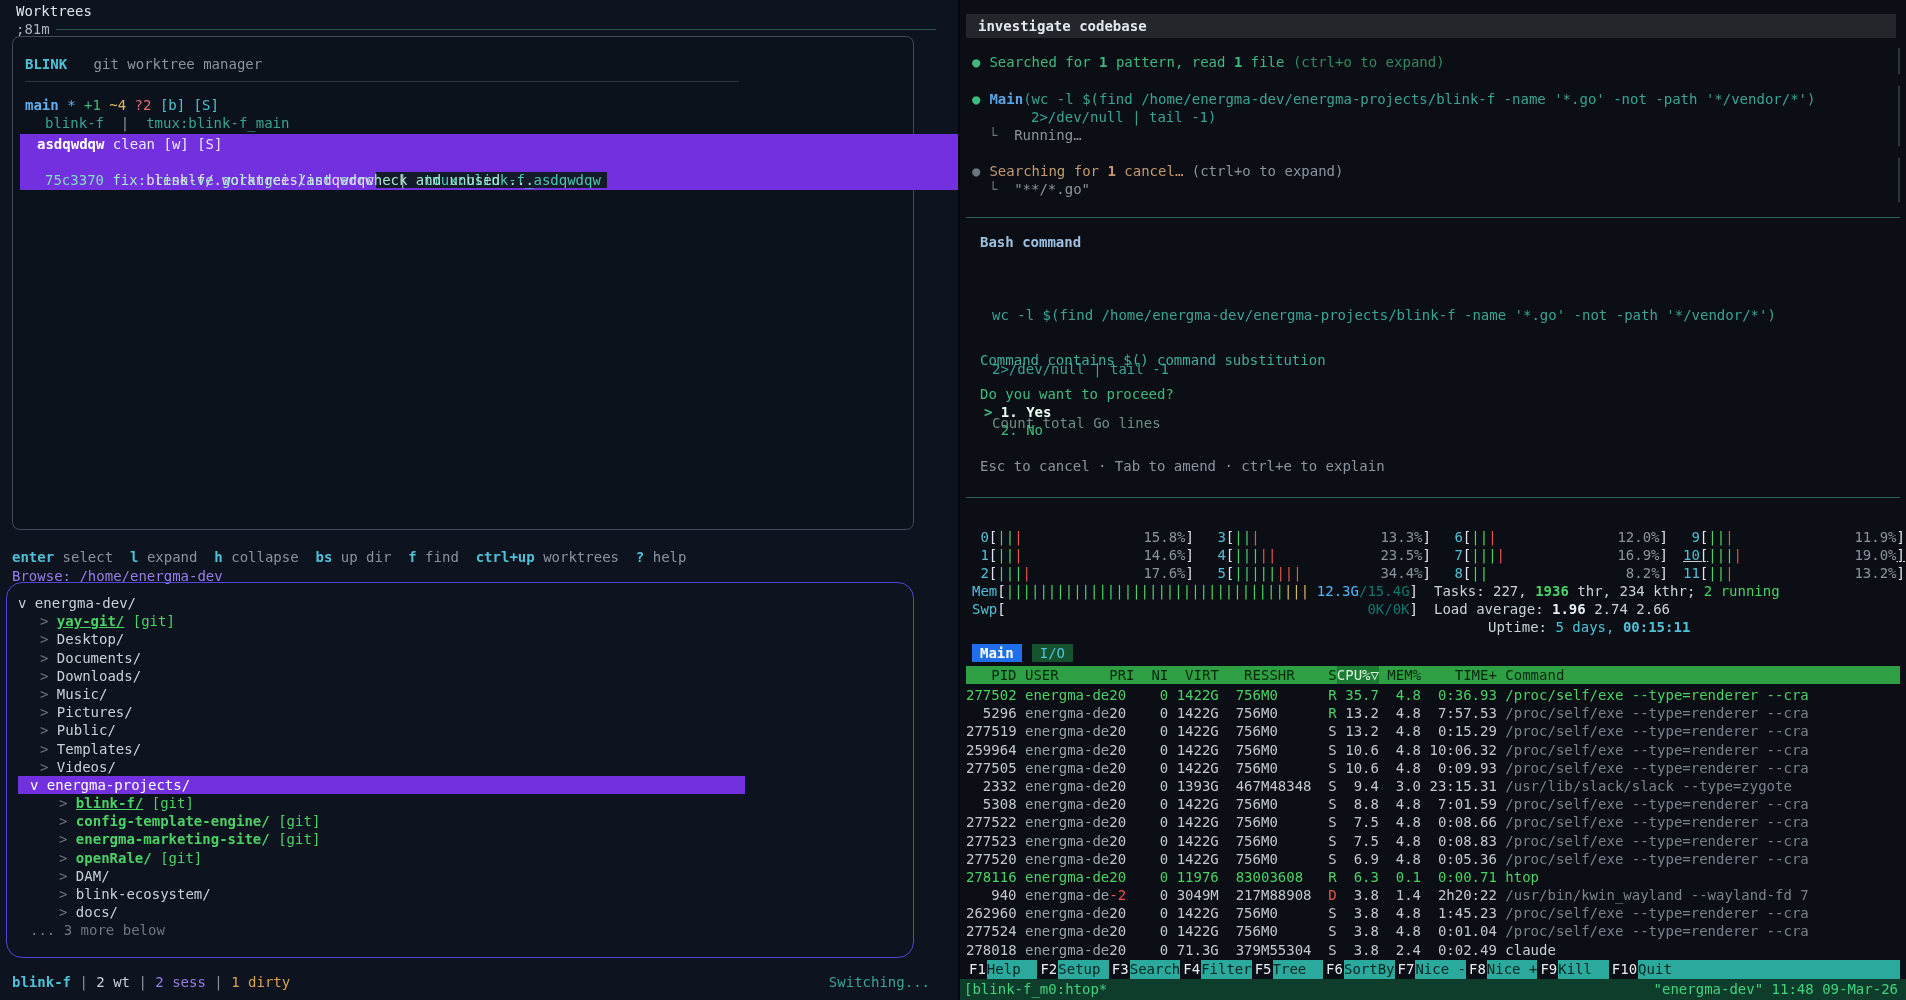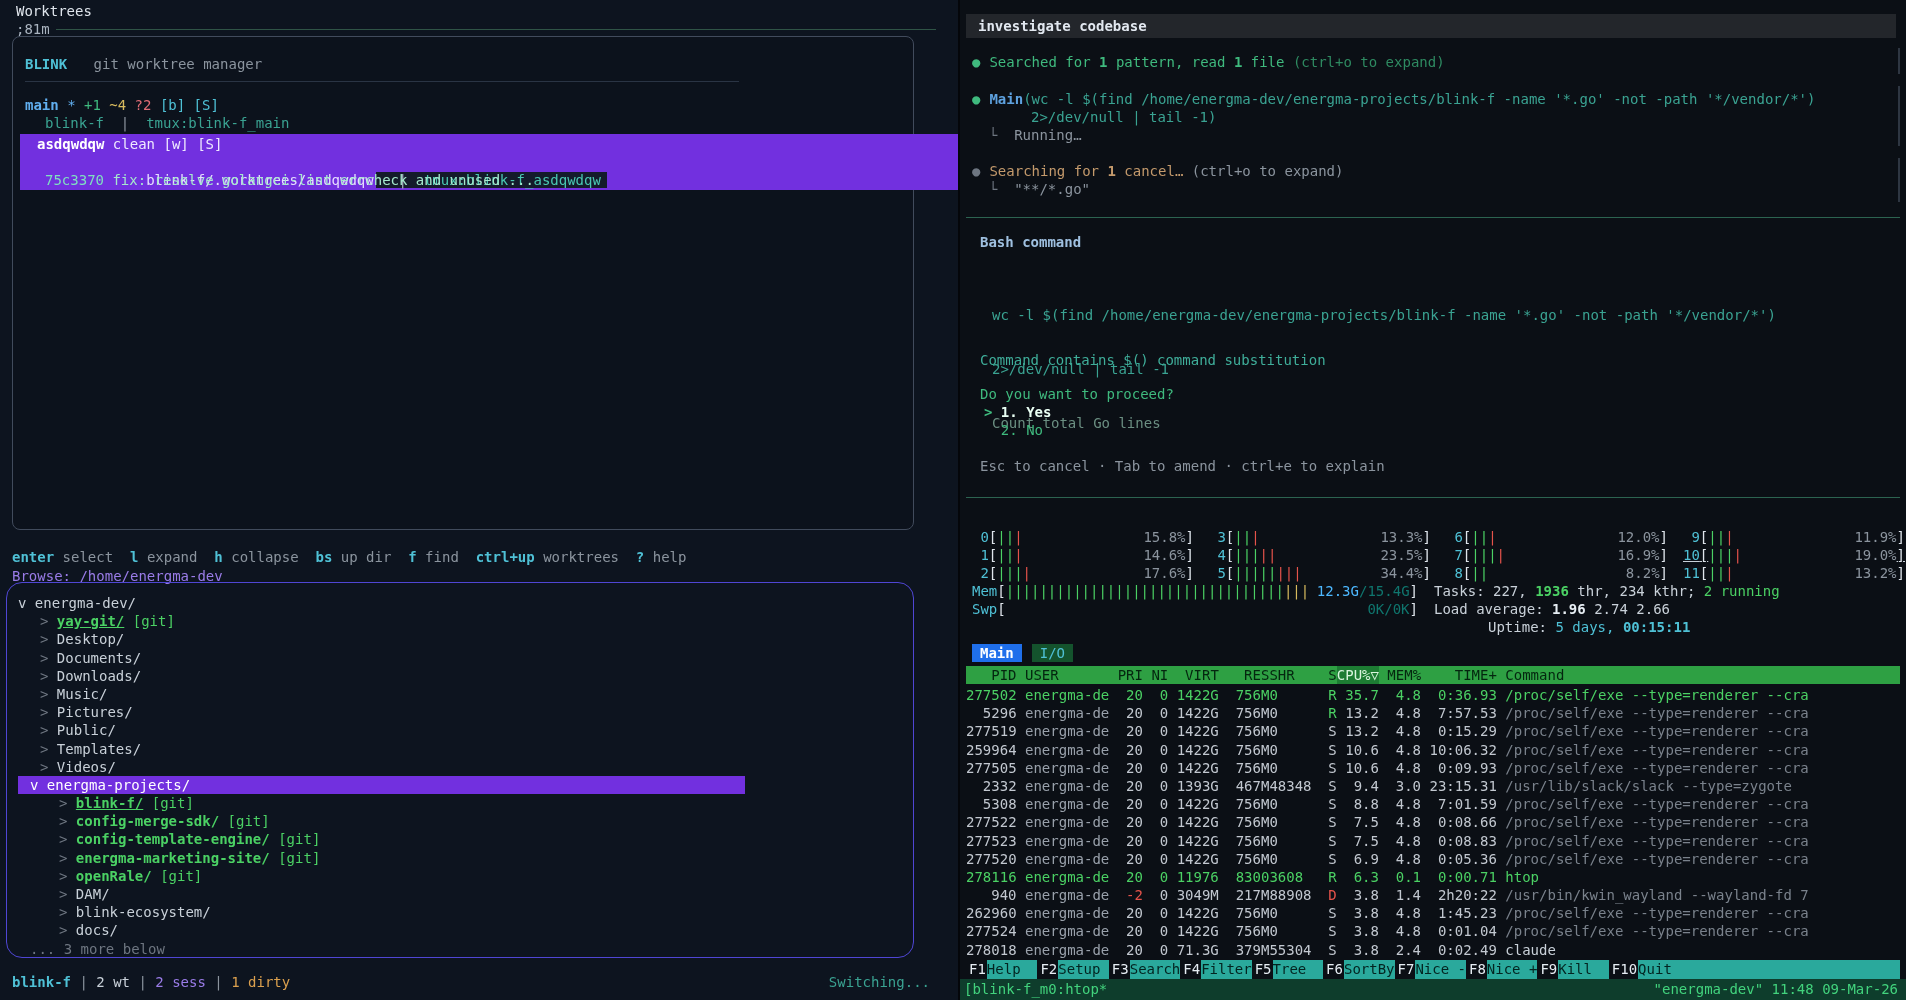--- a/index.html
+++ b/index.html
@@ -100,21 +100,21 @@
   .stat-uptime{left:528px;top:618px}
   .htabs{position:absolute;left:12px;top:644px;display:flex;gap:10px;height:18px}
   .htab{color:#4fc1d6;padding:0 8px;background:#14532d}
   .htab-sel{background:#1f6feb;color:#ffffff;font-weight:bold}
   .ptable{position:absolute;left:6px;top:666px;width:934px}
   .phead{display:flex;background:#2ea043;color:#04260f;height:18px;margin-bottom:2px}
   .phead .sortcol{background:#1d7c33;color:#d9f5de}
   .pcell{white-space:pre;flex:none;overflow:hidden}
   .c-pid{width:6ch;text-align:right}
   .c-user{width:11ch;padding-left:1ch}
-  .c-pri{width:4ch;text-align:right}
+  .c-pri{width:4ch;text-align:left}
   .c-ni{width:3ch;text-align:right}
   .c-virt{width:6ch;text-align:right}
   .c-res{width:6ch;text-align:right}
   .c-shr{width:6ch;text-align:left}
   .c-s{width:2ch;text-align:right}
   .c-cpu{width:5ch;text-align:right}
   .c-mem{width:5ch;text-align:right}
   .c-time{width:9ch;text-align:right}
   .c-cmd{flex:1;padding-left:1ch;text-align:left}
   .prow{display:flex;height:18.2px;color:#c2c8d0}
@@ -170,21 +170,20 @@
         <div class="t-row d1"><span class="t-caret-c">&gt; </span><span class="t-name">Desktop/</span></div>
         <div class="t-row d1"><span class="t-caret-c">&gt; </span><span class="t-name">Documents/</span></div>
         <div class="t-row d1"><span class="t-caret-c">&gt; </span><span class="t-name">Downloads/</span></div>
         <div class="t-row d1"><span class="t-caret-c">&gt; </span><span class="t-name">Music/</span></div>
         <div class="t-row d1"><span class="t-caret-c">&gt; </span><span class="t-name">Pictures/</span></div>
         <div class="t-row d1"><span class="t-caret-c">&gt; </span><span class="t-name">Public/</span></div>
         <div class="t-row d1"><span class="t-caret-c">&gt; </span><span class="t-name">Templates/</span></div>
         <div class="t-row d1"><span class="t-caret-c">&gt; </span><span class="t-name">Videos/</span></div>
         <div class="t-row d1 t-sel"><span class="t-caret-o">v </span><span class="t-name">energma-projects/</span></div>
         <div class="t-row d2"><span class="t-caret-c">&gt; </span><span class="t-name t-git t-u">blink-f/</span><span class="t-badge"> [git]</span></div>
-        <div class="t-row d2"><span class="t-caret-c">&gt; </span><span class="t-name t-git">config-merge-sdk/</span><span class="t-badge"> [git]</span></div>
         <div class="t-row d2"><span class="t-caret-c">&gt; </span><span class="t-name t-git">config-template-engine/</span><span class="t-badge"> [git]</span></div>
         <div class="t-row d2"><span class="t-caret-c">&gt; </span><span class="t-name t-git">energma-marketing-site/</span><span class="t-badge"> [git]</span></div>
         <div class="t-row d2"><span class="t-caret-c">&gt; </span><span class="t-name t-git">openRale/</span><span class="t-badge"> [git]</span></div>
         <div class="t-row d2"><span class="t-caret-c">&gt; </span><span class="t-name">DAM/</span></div>
         <div class="t-row d2"><span class="t-caret-c">&gt; </span><span class="t-name">blink-ecosystem/</span></div>
         <div class="t-row d2"><span class="t-caret-c">&gt; </span><span class="t-name">docs/</span></div>
         <div class="t-row t-more">... 3 more below</div>
       </div>
 
     <div class="lstatus">

